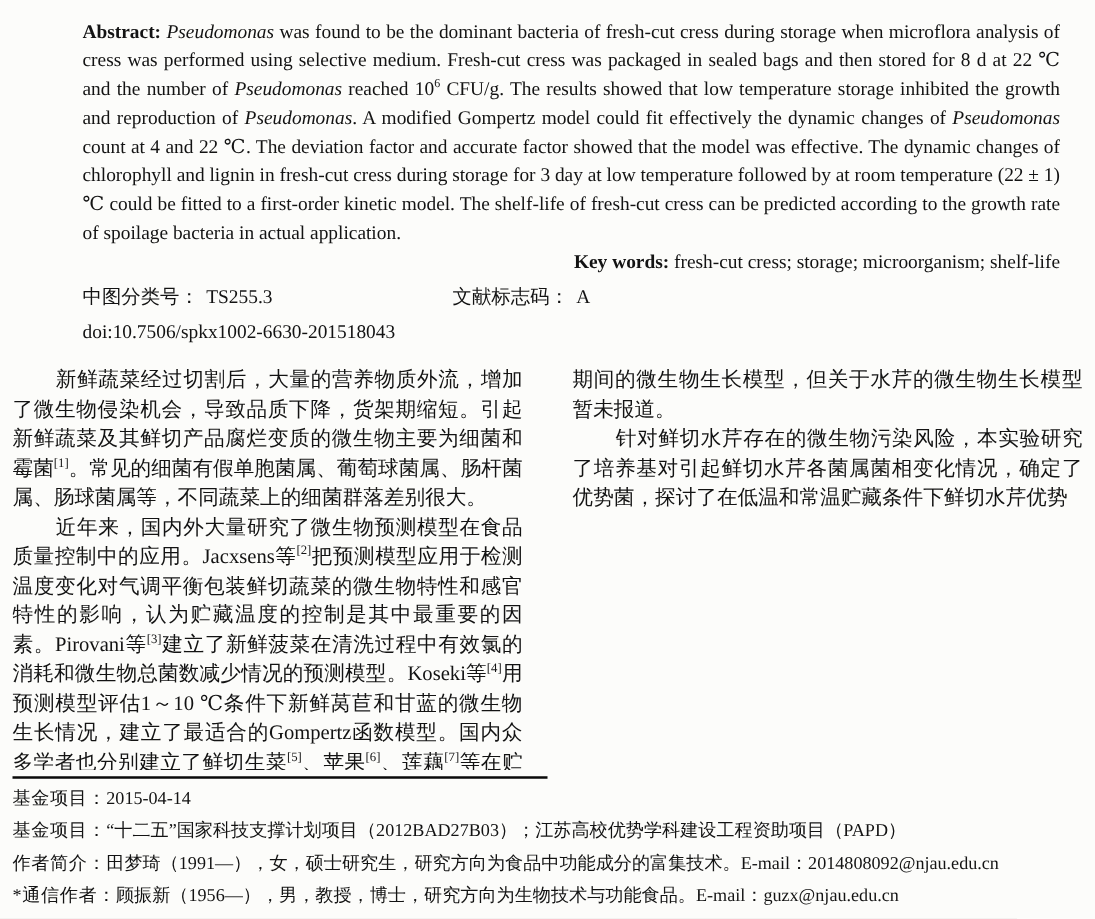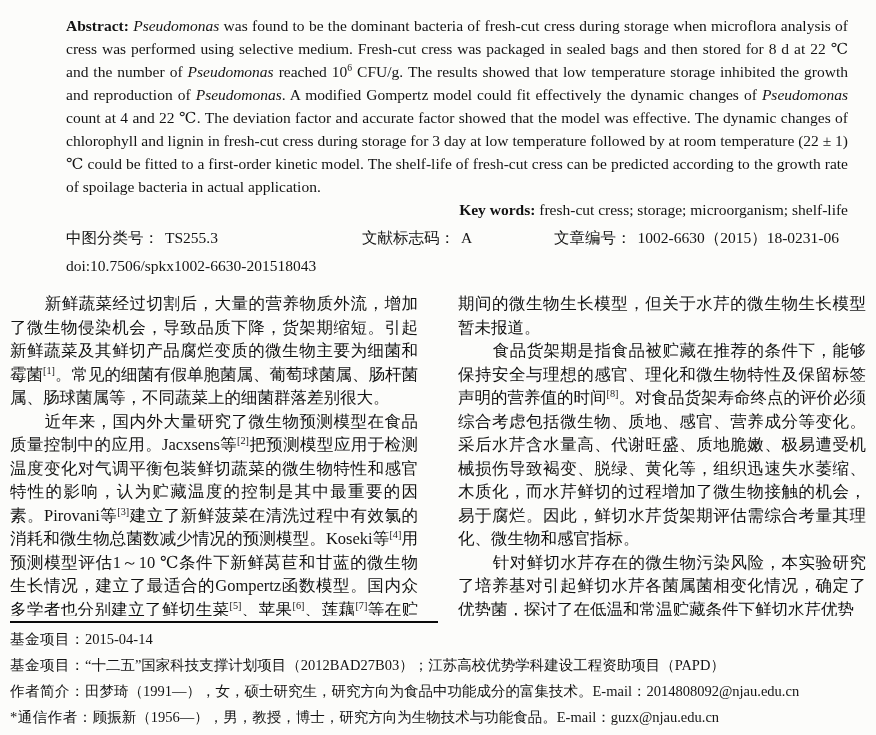--- a/index.html
+++ b/index.html
@@ -94,36 +94,32 @@
       <span class="seg-b">Key words: </span><span>fresh-cut cress; storage; microorganism; shelf-life</span>
     </div>
 
     <div class="meta-row">
       <div class="meta-item m1">
         <span>中图分类号：</span><span class="val">TS255.3</span>
       </div>
       <div class="meta-item m2">
         <span>文献标志码：</span><span class="val">A</span>
       </div>
-      <div class="meta-item m3">
-        <span>文章编号：</span><span class="val">1002-6630（2015）18-0231-06</span>
-      </div>
     </div>
 
     <div class="doi-line">doi:10.7506/spkx1002-6630-201518043</div>
   </div>
 
   <div class="columns">
     <div class="col">
       <p><span>新鲜蔬菜经过切割后，大量的营养物质外流，增加了微生物侵染机会，导致品质下降，货架期缩短。引起新鲜蔬菜及其鲜切产品腐烂变质的微生物主要为细菌和霉菌</span><span class="seg-sup">[1]</span><span>。常见的细菌有假单胞菌属、葡萄球菌属、肠杆菌属、肠球菌属等，不同蔬菜上的细菌群落差别很大。</span></p>
       <p><span>近年来，国内外大量研究了微生物预测模型在食品质量控制中的应用。Jacxsens等</span><span class="seg-sup">[2]</span><span>把预测模型应用于检测温度变化对气调平衡包装鲜切蔬菜的微生物特性和感官特性的影响，认为贮藏温度的控制是其中最重要的因素。Pirovani等</span><span class="seg-sup">[3]</span><span>建立了新鲜菠菜在清洗过程中有效氯的消耗和微生物总菌数减少情况的预测模型。Koseki等</span><span class="seg-sup">[4]</span><span>用预测模型评估1～10 ℃条件下新鲜莴苣和甘蓝的微生物生长情况，建立了最适合的Gompertz函数模型。国内众多学者也分别建立了鲜切生菜</span><span class="seg-sup">[5]</span><span>、苹果</span><span class="seg-sup">[6]</span><span>、莲藕</span><span class="seg-sup">[7]</span><span>等在贮藏</span></p>
     </div>
     <div class="col">
       <p class="cont"><span>期间的微生物生长模型，但关于水芹的微生物生长模型暂未报道。</span></p>
-      <p><span>食品货架期是指食品被贮藏在推荐的条件下，能够保持安全与理想的感官、理化和微生物特性及保留标签声明的营养值的时间</span><span class="seg-sup">[8]</span><span>。对食品货架寿命终点的评价必须综合考虑包括微生物、质地、感官、营养成分等变化。采后水芹含水量高、代谢旺盛、质地脆嫩、极易遭受机械损伤导致褐变、脱绿、黄化等，组织迅速失水萎缩、木质化，而水芹鲜切的过程增加了微生物接触的机会，易于腐烂。因此，鲜切水芹货架期评估需综合考量其理化、微生物和感官指标。</span></p>
       <p><span>针对鲜切水芹存在的微生物污染风险，本实验研究了培养基对引起鲜切水芹各菌属菌相变化情况，确定了优势菌，探讨了在低温和常温贮藏条件下鲜切水芹优势</span></p>
     </div>
   </div>
 
   <div class="foot-rule"></div>
 
   <div class="footnotes">
     <div class="footnote">
       <span class="fn-label">基金项目：</span><span>2015-04-14</span>
     </div>

